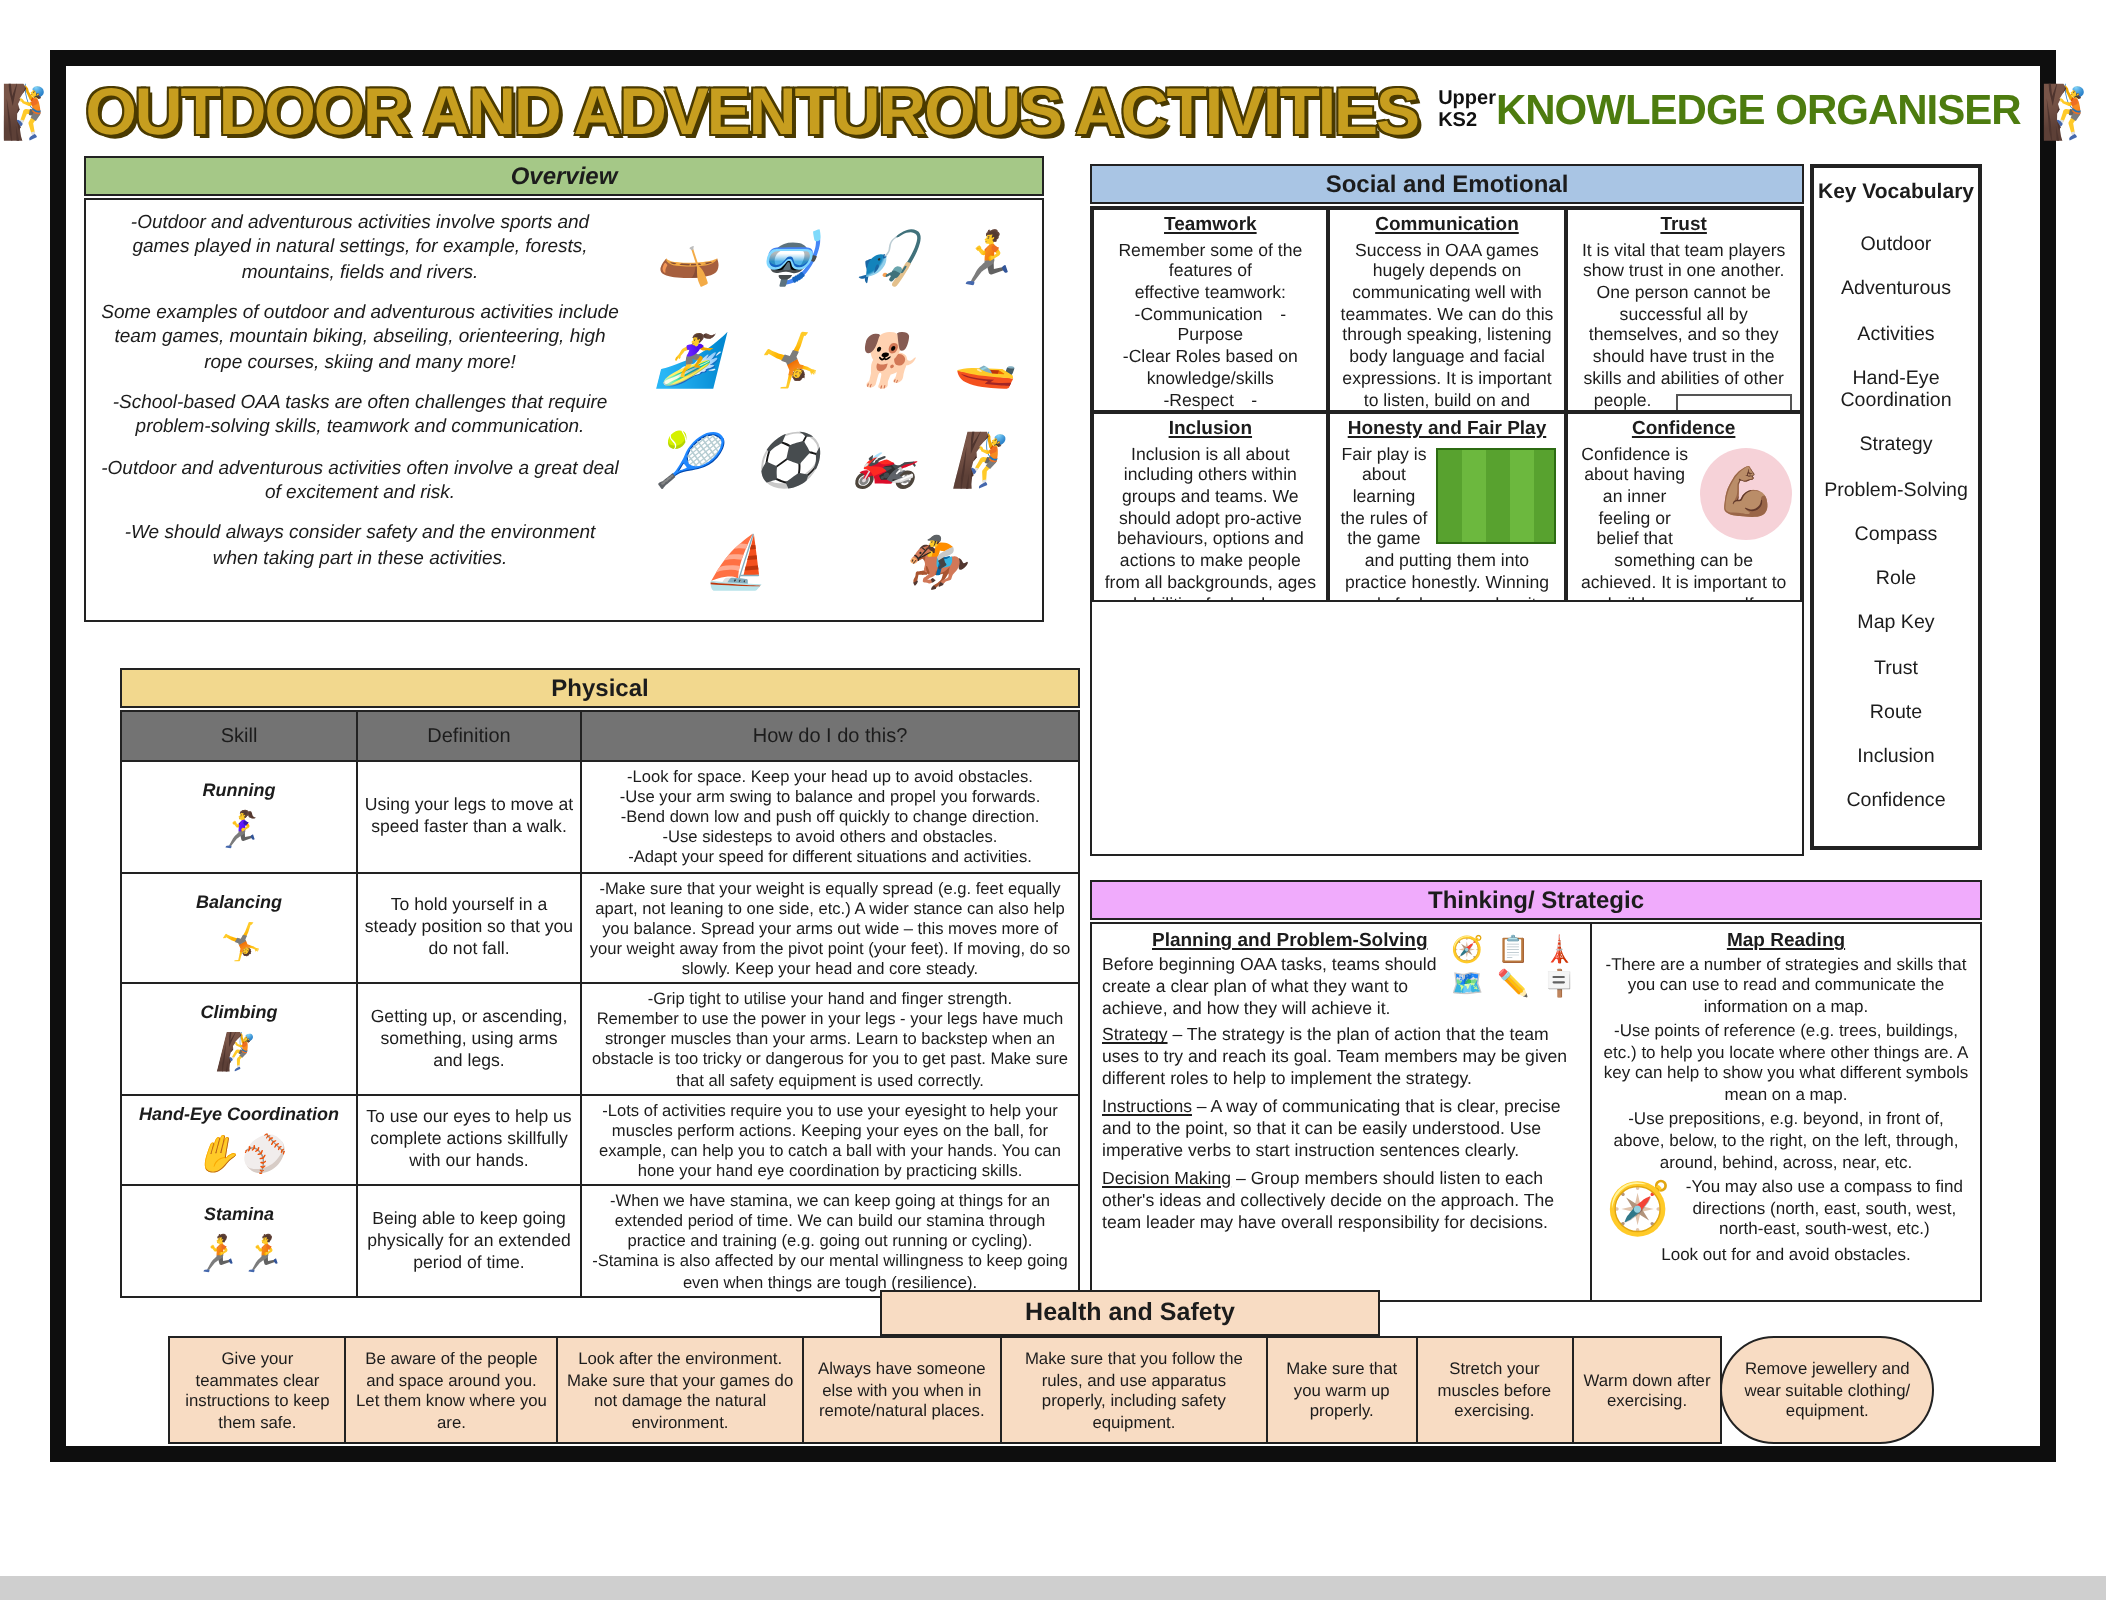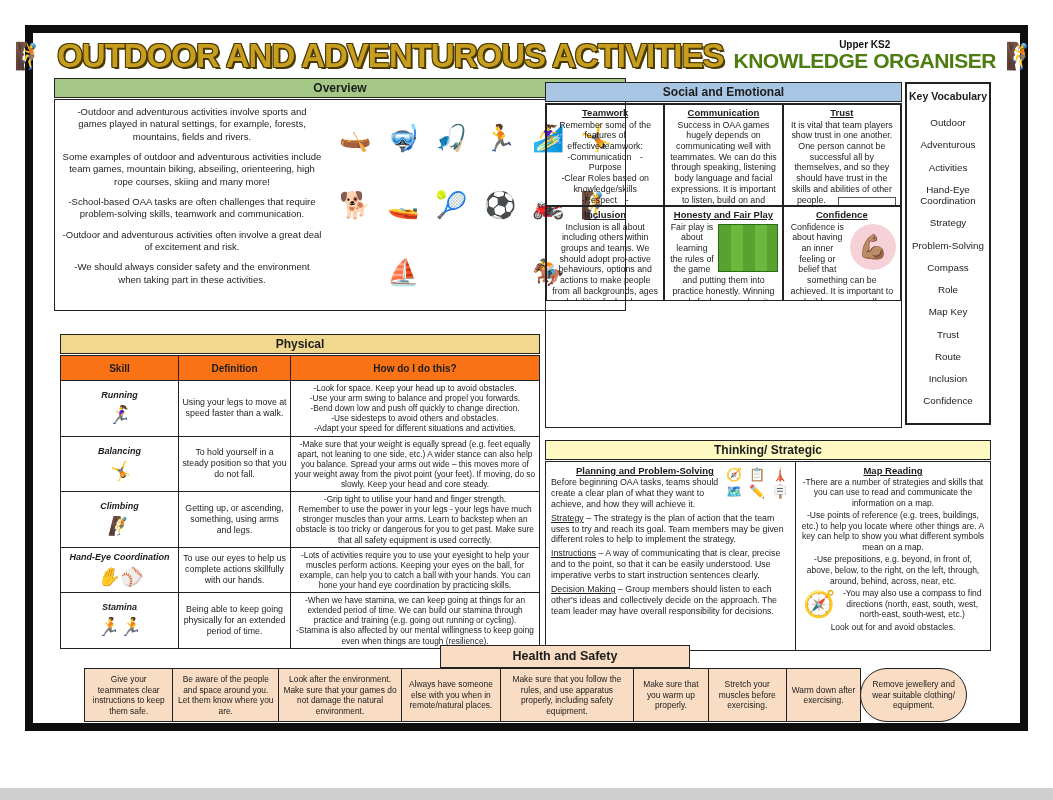--- a/index.html
+++ b/index.html
@@ -15,41 +15,41 @@
     border:8px solid #0e0e0e;background:#ffffff;
   }
   .abs{position:absolute;}
   
   .masthead{left:0;top:2px;width:987px;height:42px;display:flex;align-items:center;justify-content:center;gap:10px;}
   .climber{font-size:26px;line-height:1;width:34px;text-align:center;}
   .main-title{
     font-size:33px;font-weight:bold;letter-spacing:-1px;color:#c79e1f;white-space:nowrap;
     text-shadow:-1px -1px 0 #4a3a00,1px -1px 0 #4a3a00,-1px 1px 0 #4a3a00,2px 2px 0 #4a3a00;
   }
-  .right-title{display:flex;flex-direction:column;align-items:center;line-height:1.05;}
+  .right-title{display:flex;flex-direction:row;align-items:center;line-height:1.05;}
   .kicker{font-size:10px;font-weight:bold;color:#111;}
   .subtitle{font-size:21px;font-weight:bold;color:#4d7c0f;letter-spacing:-0.5px;white-space:nowrap;}
   
   .bar{border:1.5px solid #222;font-weight:bold;text-align:center;font-size:12px;padding:2px 0;box-sizing:border-box;}
   .panel{border:1.5px solid #222;background:#fff;box-sizing:border-box;}
   .u{text-decoration:underline;}
   
-  .overview{left:21px;top:45px;width:572px;}
+  .overview{left:9px;top:45px;width:480px;font-style:italic;}
   .bar.green{background:#a5c887;}
   .ov-body{height:212px;display:flex;margin-top:1px;}
   .ov-text{width:272px;font-size:9.5px;line-height:1.3;text-align:center;padding:6px 5px 0 7px;box-sizing:border-box;}
   .ov-text p{margin:0 0 8px 0;}
   .collage{flex:1;display:flex;flex-wrap:wrap;align-content:space-around;justify-content:space-around;padding:4px;}
   .collage span{width:44px;height:44px;font-size:26px;line-height:44px;text-align:center;}
   
   .physical{left:27px;top:301px;width:480px;}
   .bar.tan{background:#f2d88e;}
   table.phys{border-collapse:collapse;width:100%;table-layout:fixed;margin-top:1px;}
   table.phys th,table.phys td{border:1.2px solid #222;vertical-align:middle;padding:2px 3px;}
-  table.phys th{background:#f97316;font-size:10px;font-weight:bold;height:20px;}
+  table.phys th{background:#737373;font-size:10px;font-weight:normal;height:20px;}
   .col-skill{width:118px;}.col-def{width:112px;}
   td.skill{text-align:center;font-size:9px;font-weight:bold;vertical-align:top;font-style:italic;}
   td.skill .ric{display:block;font-size:18px;margin-top:4px;font-weight:normal;}
   td.def{text-align:center;font-size:8.8px;line-height:1.25;}
   td.how{text-align:center;font-size:8.3px;line-height:1.22;white-space:pre-line;}
   
   .social{left:512px;top:49px;width:357px;}
   .bar.blue{background:#a9c5e4;}
   .soc-grid{display:grid;grid-template-columns:1fr 1fr 1fr;grid-template-rows:102px 95px 126px;border:1.2px solid #222;margin-top:1px;}
   .soc-cell{border:0.8px solid #222;padding:2px 4px;font-size:8.8px;line-height:1.22;text-align:center;overflow:hidden;}
@@ -61,21 +61,21 @@
              background:repeating-linear-gradient(90deg,#58a22f 0 12px,#6cb83e 12px 24px);}
   .conf-img{float:right;margin:2px 0 2px 3px;width:46px;height:46px;border-radius:50%;background:#f6d2d8;
             display:flex;align-items:center;justify-content:center;font-size:24px;}
   
   .vocab{left:872px;top:49px;width:86px;height:343px;border:2px solid #222;background:#fff;
          display:flex;flex-direction:column;align-items:center;box-sizing:border-box;padding-top:6px;}
   .vocab .vtitle{font-size:10.5px;font-weight:bold;margin-bottom:4px;text-align:center;}
   .vocab .word{font-size:9.8px;margin-top:11px;text-align:center;line-height:1.15;}
   
   .thinking{left:512px;top:407px;width:446px;}
-  .bar.yellow{background:#fef9c3;}
+  .bar.yellow{background:#f0abfc;}
   .think-body{display:flex;border:1.2px solid #222;margin-top:1px;height:188px;}
   .plan-cell{width:250px;border-right:1.2px solid #222;padding:3px 5px;font-size:8.8px;line-height:1.24;box-sizing:border-box;text-align:left;}
   .plan-icons{float:right;width:66px;display:flex;flex-wrap:wrap;justify-content:space-between;font-size:13px;line-height:1.3;margin:2px 0 2px 4px;text-align:center;}
   .plan-icons span{width:20px;}
   .plan-item{margin-top:3px;}
   .map-cell{flex:1;padding:3px 5px;font-size:8.5px;line-height:1.24;text-align:center;}
   .map-title{display:block;font-weight:bold;font-size:9.5px;text-decoration:underline;}
   .map-cell p{margin:0 0 2px 0;}
   .compass-img{float:left;font-size:26px;margin:0 4px 0 2px;}
   

